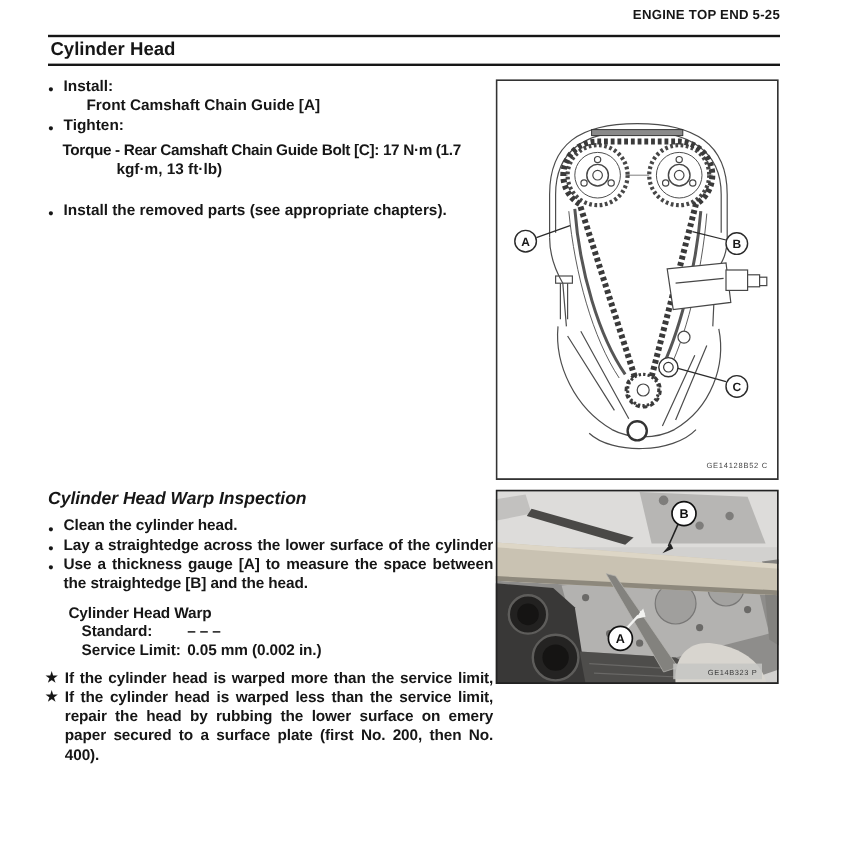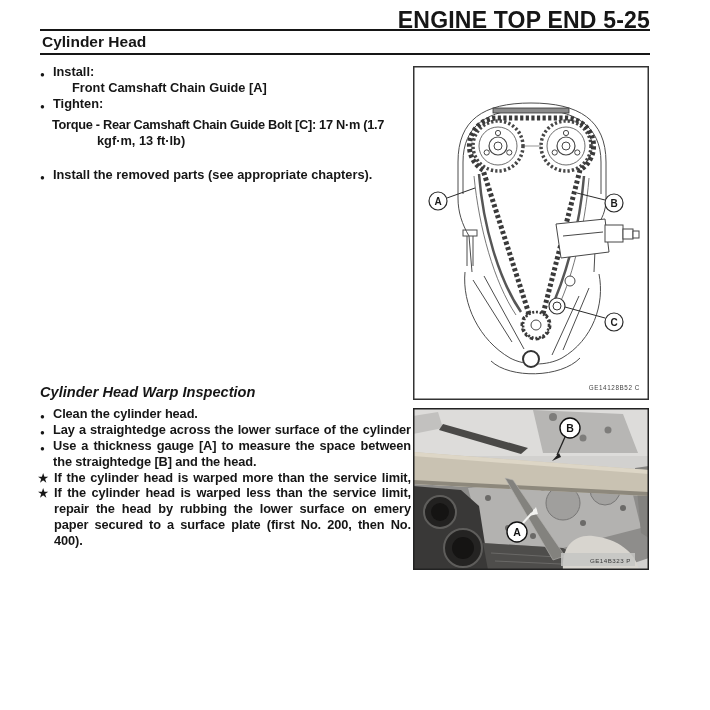--- a/index.html
+++ b/index.html
@@ -1,25 +1,25 @@
 <!DOCTYPE html>
 <html><head>
 <meta charset="utf-8">
 <style>
   html,body{margin:0;padding:0;background:#ffffff;}
   .page{position:relative;width:710px;height:710px;background:#fff;overflow:hidden;
         font-family:"Liberation Sans",sans-serif;color:#161616;}
   .hdr{position:absolute;top:7px;left:40px;width:610px;text-align:right;
-       font-size:23px;font-weight:bold;letter-spacing:.2px;}
+       font-size:11px;font-weight:bold;letter-spacing:.2px;}
   .rule{position:absolute;left:40px;width:610px;background:#161616;}
   .r1{top:29px;height:2px;}
   .r2{top:53px;height:1.5px;}
   .sec{position:absolute;top:33px;left:42px;font-size:15.5px;font-weight:bold;text-align:right;}
   .colA{position:absolute;top:64px;left:40px;width:372px;font-size:12.8px;line-height:15.9px;}
-  .colB{position:absolute;top:385px;left:40px;width:371px;font-size:12.8px;line-height:15.9px;letter-spacing:-.1px;}
+  .colB{position:absolute;top:409px;left:40px;width:371px;font-size:12.8px;line-height:15.9px;letter-spacing:-.1px;}
   p{margin:0;font-weight:bold;}
   .b{position:relative;padding-left:13px;}
   .b::before{content:"●";position:absolute;left:0;top:3px;font-size:8px;}
   .sub{margin-left:32px;}
   .torque{margin:5px 0 18px 12px;font-weight:bold;}
   .t1{white-space:nowrap;letter-spacing:-.3px;}
   .t2{margin-left:45px;}
   .wtitle{font-size:14.6px;font-weight:bold;font-style:italic;margin:0 0 5px 0;letter-spacing:0;}
   .jl{display:block;text-align:justify;text-align-last:justify;}
   .ll{display:block;}
@@ -142,20 +142,29 @@
   <div class="colB">
     <h2 class="wtitle">Cylinder Head Warp Inspection</h2>
     <p class="b">Clean the cylinder head.</p>
     <p class="b">
       <span class="jl">Lay a straightedge across the lower surface of the cylinder</span>
     </p>
     <p class="b">
       <span class="jl">Use a thickness gauge [A] to measure the space between</span>
       <span class="ll">the straightedge [B] and the head.</span>
     </p>
+    <div class="spec">
+      <p>Cylinder Head Warp</p>
+      <p class="srow">
+        <span class="slabel">Standard:</span><span>– – –</span>
+      </p>
+      <p class="srow">
+        <span class="slabel">Service Limit:</span><span>0.05 mm (0.002 in.)</span>
+      </p>
+    </div>
     <p class="star">
       <span class="jl">If the cylinder head is warped more than the service limit,</span>
     </p>
     <p class="star">
       <span class="jl">If the cylinder head is warped less than the service limit,</span>
       <span class="jl">repair the head by rubbing the lower surface on emery</span>
       <span class="jl">paper secured to a surface plate (first No. 200, then No.</span>
       <span class="ll">400).</span>
     </p>
   </div>

